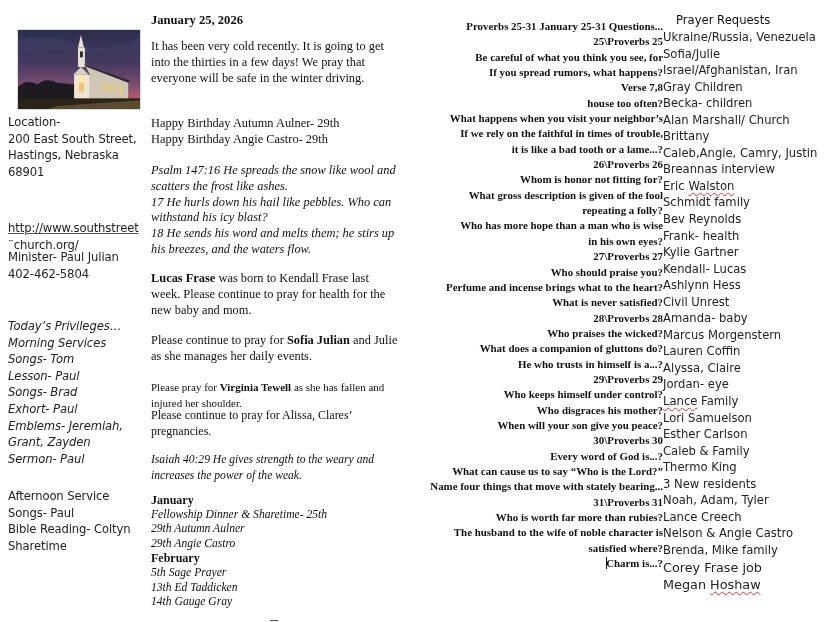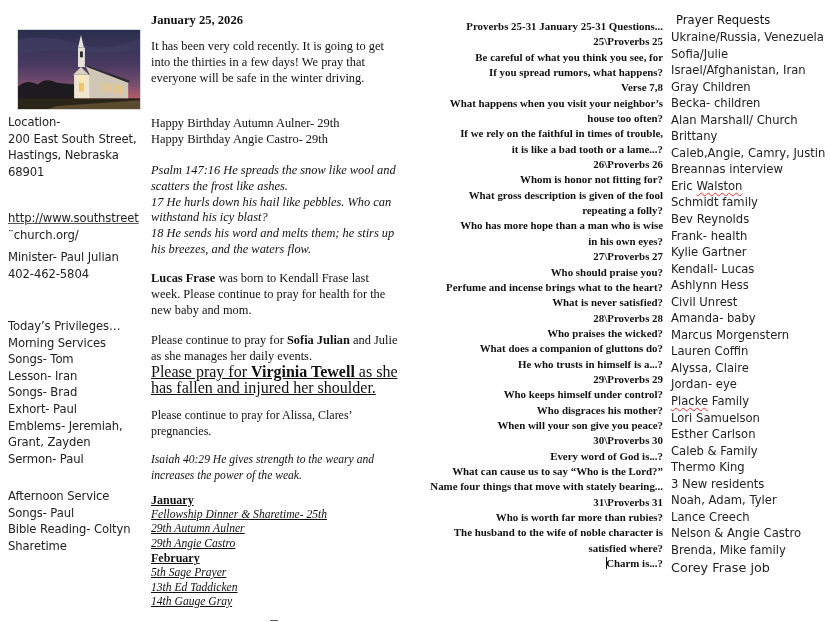--- a/index.html
+++ b/index.html
@@ -16,49 +16,49 @@
     .serif { font-family: "Liberation Serif", serif; }
 
     
     .church-photo {
       position: absolute; left: 17px; top: 29px; width: 124px; height: 81px;
       border: 1px solid #d8d8d8; overflow: hidden;
     }
     .church-photo svg { display: block; width: 100%; height: 100%; }
     .c1-text { position: absolute; left: 8px; font-size: 11.6px; line-height: 16.6px; color: #222; letter-spacing: -0.1px; }
     .c1-loc { top: 114px; }
-    .c1-url { top: 210px; }
+    .c1-url { top: 220px; }
     .c1-url .link { text-decoration: underline; text-decoration-color: #555; }
     .c1-min { top: 249px; }
-    .c1-priv { top: 318px; }
+    .c1-priv { top: 318px; font-style: italic; }
     .c1-after { top: 488px; }
 
     
     .c2 { position: absolute; left: 0; width: 248px; font-size: 12.4px; line-height: 15.8px; color: #111; }
     .c2-date { top: 13px; font-weight: bold; font-size: 12.6px; }
     .c2-p1 { top: 39px; }
     .c2-bday { top: 116px; }
     .c2-psalm { top: 163px; font-style: italic; }
     .c2-lucas { top: 271px; }
     .c2-sofia { top: 333px; }
-    .c2-virginia { top: 364px; font-size: 16px; text-decoration: underline; }
+    .c2-virginia { top: 380px; font-size: 11px; }
     .c2-alissa { top: 408px; font-size: 12px; }
     .c2-isaiah { top: 452px; font-style: italic; font-size: 11.6px; }
-    .c2-cal { top: 493px; font-size: 11.6px; line-height: 14.6px; text-decoration: underline; }
+    .c2-cal { top: 493px; font-size: 11.6px; line-height: 14.6px; }
     .c2-cal .month { font-weight: bold; font-style: normal; font-size: 12px; }
     .c2-cal .ev { font-style: italic; }
     .bottom-mark { position: absolute; left: 270px; top: 620px; width: 8px; height: 1px; background: #555; }
 
     
     .c3 { position: absolute; left: 0; top: 19px; width: 256px; font-family: "Liberation Serif", serif; font-weight: bold; font-size: 10.9px; line-height: 15.35px; color: #111; white-space: nowrap; text-align: right; }
     .c3 .cursor { display: inline-block; width: 1px; height: 12px; background: #111; vertical-align: -2px; margin-right: -1px; }
 
     
     .c4-title { position: absolute; left: 0; top: 13px; font-weight: normal; font-size: 11.6px; color: #111; margin-left: 17px; }
-    .c4-list { position: absolute; left: 12px; top: 29px; font-size: 11.6px; line-height: 16.55px; color: #222; }
+    .c4-list { position: absolute; left: 4px; top: 29px; font-size: 11.6px; line-height: 16.55px; color: #222; }
     .c4-list .big { font-size: 12.8px; line-height: 17.2px; }
     .spell { text-decoration: underline wavy #e03030; text-decoration-thickness: 1px; text-underline-offset: 2px; }
   </style>
 </head>
 <body>
 
 <div class="col col1 sans">
   <div class="church-photo">
     <svg viewBox="0 0 124 81" preserveAspectRatio="none">
       <defs>
@@ -105,21 +105,21 @@
 
   <div class="c1-text c1-min">
     <div>Minister- Paul Julian</div>
     <div>402-462-5804</div>
   </div>
 
   <div class="c1-text c1-priv">
     <div>Today’s Privileges…</div>
     <div>Morning Services</div>
     <div>Songs- Tom</div>
-    <div>Lesson- Iran</div>
+    <div>Lesson- Paul</div>
     <div>Songs- Brad</div>
     <div>Exhort- Paul</div>
     <div>Emblems-  Jeremiah,</div>
     <div>Grant, Zayden</div>
     <div>Sermon- Paul</div>
   </div>
 
   <div class="c1-text c1-after">
     <div>Afternoon Service</div>
     <div>Songs- Paul</div>
@@ -158,22 +158,22 @@
 </div>
 <div class="bottom-mark"></div>
 
 <div class="col col3">
   <div class="c3">
     <div>Proverbs 25-31 January 25-31 Questions...</div>
     <div>25\Proverbs 25</div>
     <div>Be careful of what you think you see, for</div>
     <div>If you spread rumors, what happens?</div>
     <div>Verse 7,8</div>
+    <div>house too often?</div>
     <div>What happens when you visit your neighbor’s</div>
-    <div>house too often?</div>
     <div>If we rely on the faithful in times of trouble,</div>
     <div>it is like a bad tooth or a lame...?</div>
     <div>26\Proverbs 26</div>
     <div>Whom is honor not fitting for?</div>
     <div>What gross description is given of the fool</div>
     <div>repeating a folly?</div>
     <div>Who has more hope than a man who is wise</div>
     <div>in his own eyes?</div>
     <div>27\Proverbs 27</div>
     <div>Who should praise you?</div>
@@ -217,25 +217,26 @@
     <div>Frank- health</div>
     <div>Kylie Gartner</div>
     <div>Kendall- Lucas</div>
     <div>Ashlynn Hess</div>
     <div>Civil Unrest</div>
     <div>Amanda- baby</div>
     <div>Marcus Morgenstern</div>
     <div>Lauren Coffin</div>
     <div>Alyssa, Claire</div>
     <div>Jordan- eye</div>
-    <div><span class="spell">Placke</span><span> Family</span></div>
+    <div><span class="spell">Lance</span><span> Family</span></div>
     <div>Lori Samuelson</div>
     <div>Esther Carlson</div>
     <div>Caleb &amp; Family</div>
     <div>Thermo King</div>
     <div>3 New residents</div>
     <div>Noah, Adam, Tyler</div>
     <div>Lance Creech</div>
     <div>Nelson &amp; Angie Castro</div>
     <div>Brenda, Mike family</div>
     <div class="big">Corey Frase job</div>
+    <div class="big"><span>Megan </span><span class="spell">Hoshaw</span></div>
   </div>
 </div>
 
 </body></html>

